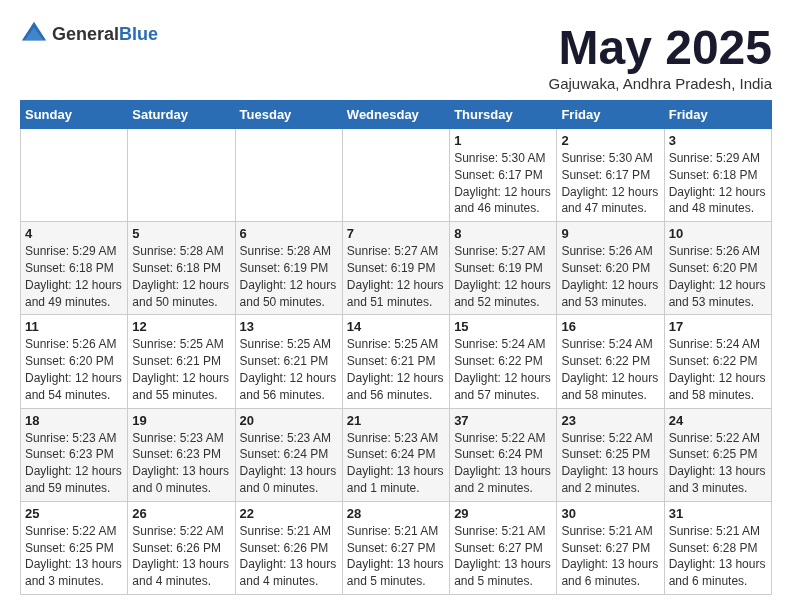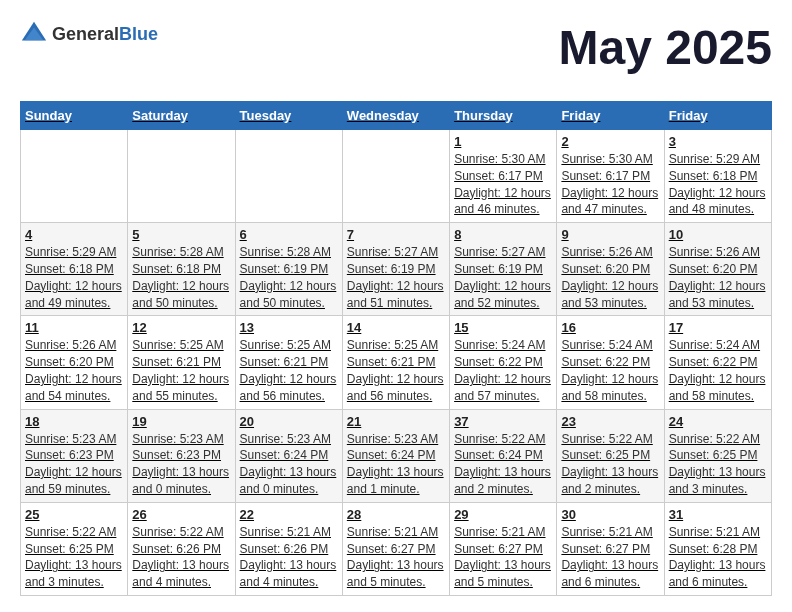--- a/index.html
+++ b/index.html
@@ -7,21 +7,21 @@
       font-family: Arial, sans-serif;
       background: #fff;
       width: 792px;
       min-height: 612px;
       padding: 20px;
     }
     .header-area {
       display: flex;
       justify-content: space-between;
       align-items: flex-start;
-      margin-bottom: 26px;
+      margin-bottom: 8px;
     }
     .logo {
       display: flex;
       align-items: center;
       gap: 4px;
     }
     .logo-text-general {
       font-size: 18px;
       font-weight: bold;
       color: #333;
@@ -44,21 +44,20 @@
       color: #1a1a2e;
     }
     .subtitle {
       font-size: 15px;
       color: #333;
     }
     table {
       width: 100%;
       border-collapse: collapse;
       table-layout: fixed;
-      text-decoration: underline;
     }
     thead tr th {
       background-color: #2a6db5;
       color: #fff;
       font-size: 13px;
       font-weight: bold;
       padding: 6px 4px;
       text-align: left;
       border: 1px solid #2a6db5;
     }
@@ -96,20 +95,21 @@
     <svg class="logo-icon" viewBox="0 0 30 30">
       <polygon points="15,2 28,22 2,22" fill="#2a6db5"></polygon>
       <polygon points="15,8 25,22 5,22" fill="#5a9de0" opacity="0.5"></polygon>
     </svg>
     <div>
       <span class="logo-text-general">General</span><span class="logo-text-blue">Blue</span>
     </div>
   </div>
   <div class="title-area">
     <div class="month-title">May 2025</div>
+    <div class="subtitle">Gajuwaka, Andhra Pradesh, India</div>
   </div>
 </div>
 
 <table>
   <thead>
     <tr>
     <th>Sunday</th>
         <th>Saturday</th>
         <th>Tuesday</th>
         <th>Wednesday</th>

